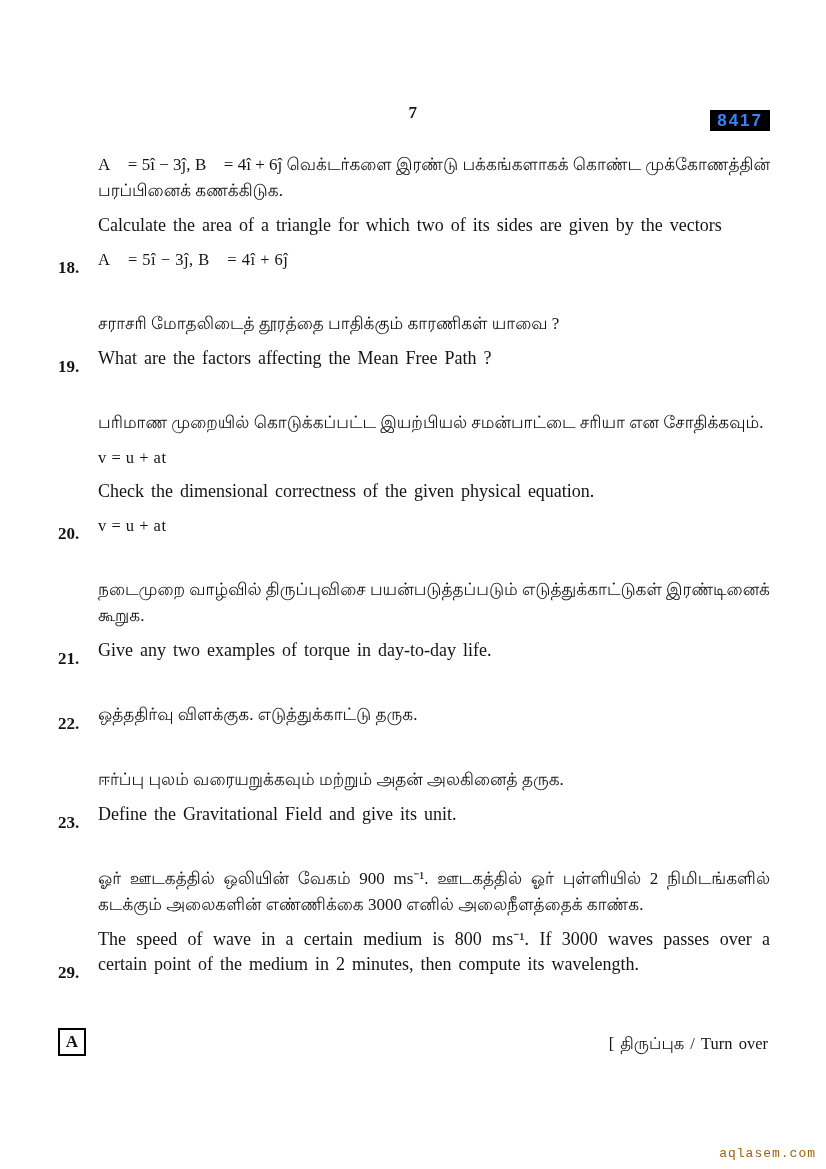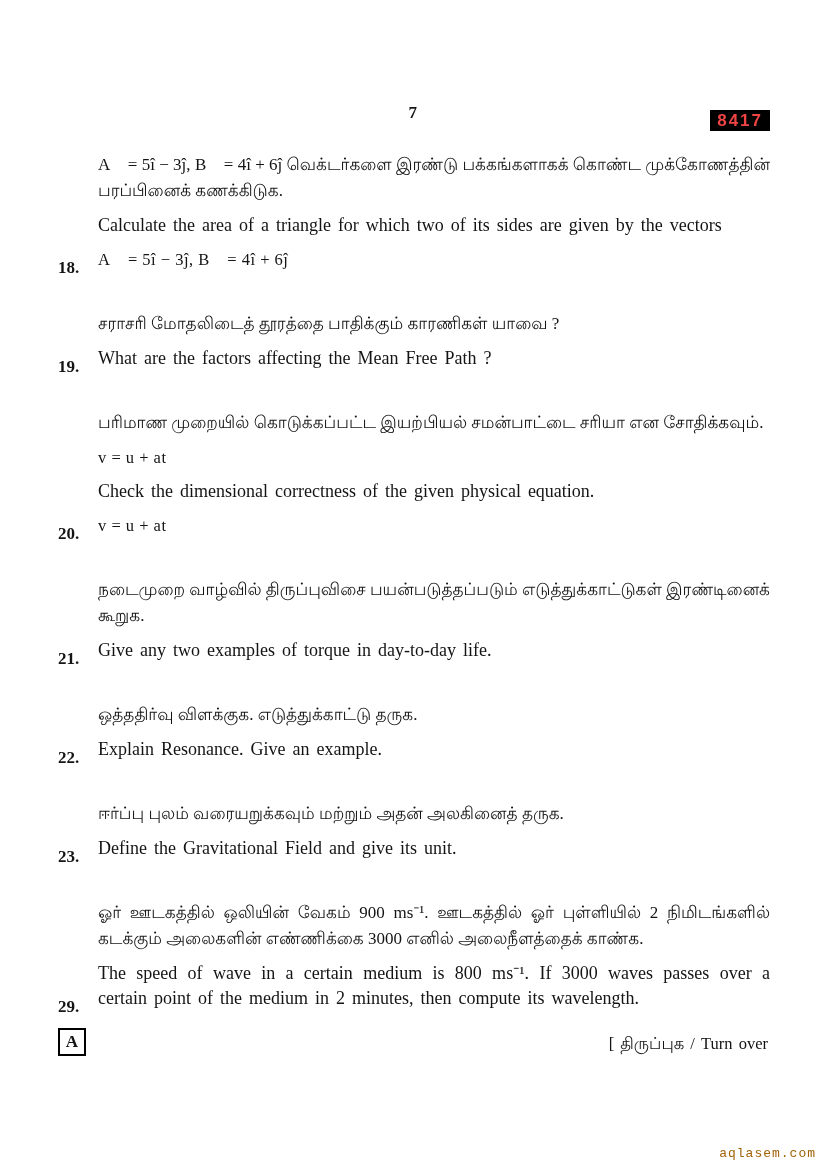--- a/index.html
+++ b/index.html
@@ -25,21 +25,21 @@
     text-align: center;
     font-size: 17px;
     font-weight: bold;
     letter-spacing: 0.5px;
   }
   .paper-code-badge {
     position: absolute;
     top: 110px;
     right: 56px;
     background: #000000;
-    color: #ef4444;
+    color: #3b82f6;
     font-family: "Liberation Sans", sans-serif;
     font-weight: bold;
     font-size: 17px;
     line-height: 21px;
     padding: 0 7px;
     letter-spacing: 2px;
   }
   .questions {
     position: absolute;
     top: 152px;
@@ -154,21 +154,20 @@
       <div class="qbody">
         <p class="tamil">நடைமுறை வாழ்வில் திருப்புவிசை பயன்படுத்தப்படும் எடுத்துக்காட்டுகள் இரண்டினைக் கூறுக.</p>
         <p class="english">Give any two examples of torque in day-to-day life.</p>
       </div>
     </section>
 
     <section class="question">
       <span class="qnum">22.</span>
       <div class="qbody">
         <p class="tamil">ஒத்ததிர்வு விளக்குக. எடுத்துக்காட்டு தருக.</p>
-        <p class="english">Explain Resonance.  Give an example.</p>
       </div>
     </section>
 
     <section class="question">
       <span class="qnum">23.</span>
       <div class="qbody">
         <p class="tamil">ஈர்ப்பு புலம் வரையறுக்கவும் மற்றும் அதன் அலகினைத் தருக.</p>
         <p class="english">Define the Gravitational Field and give its unit.</p>
       </div>
     </section>

